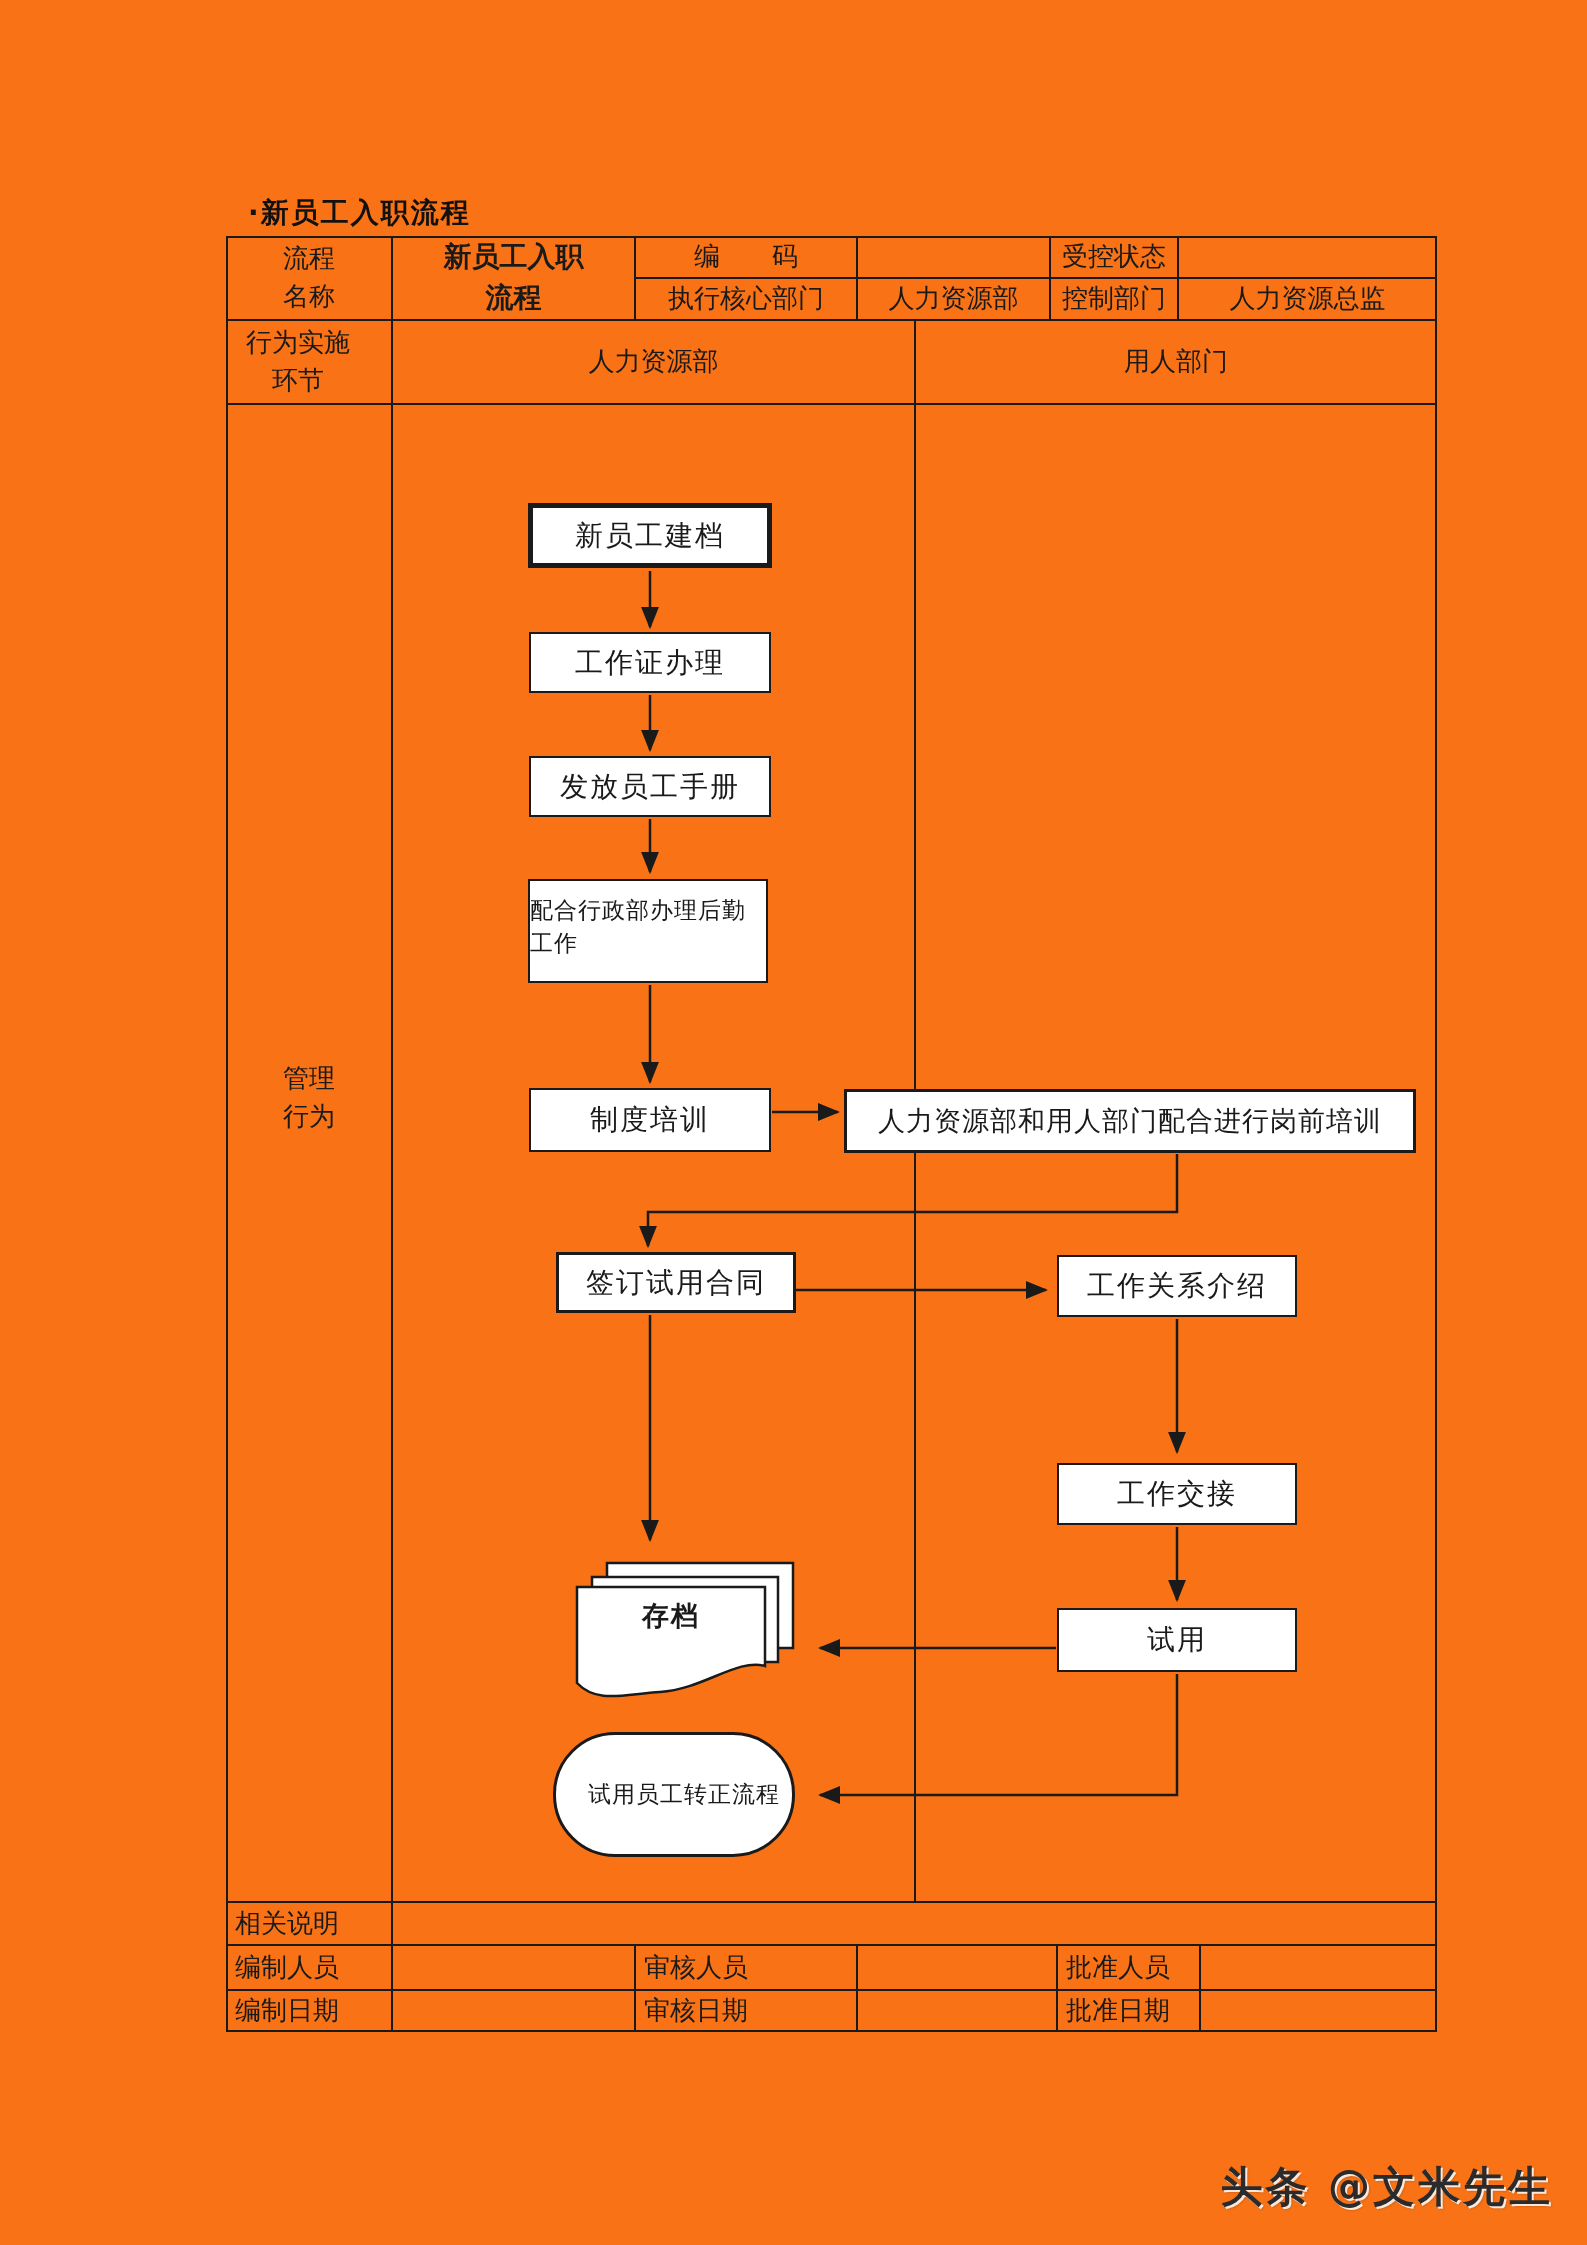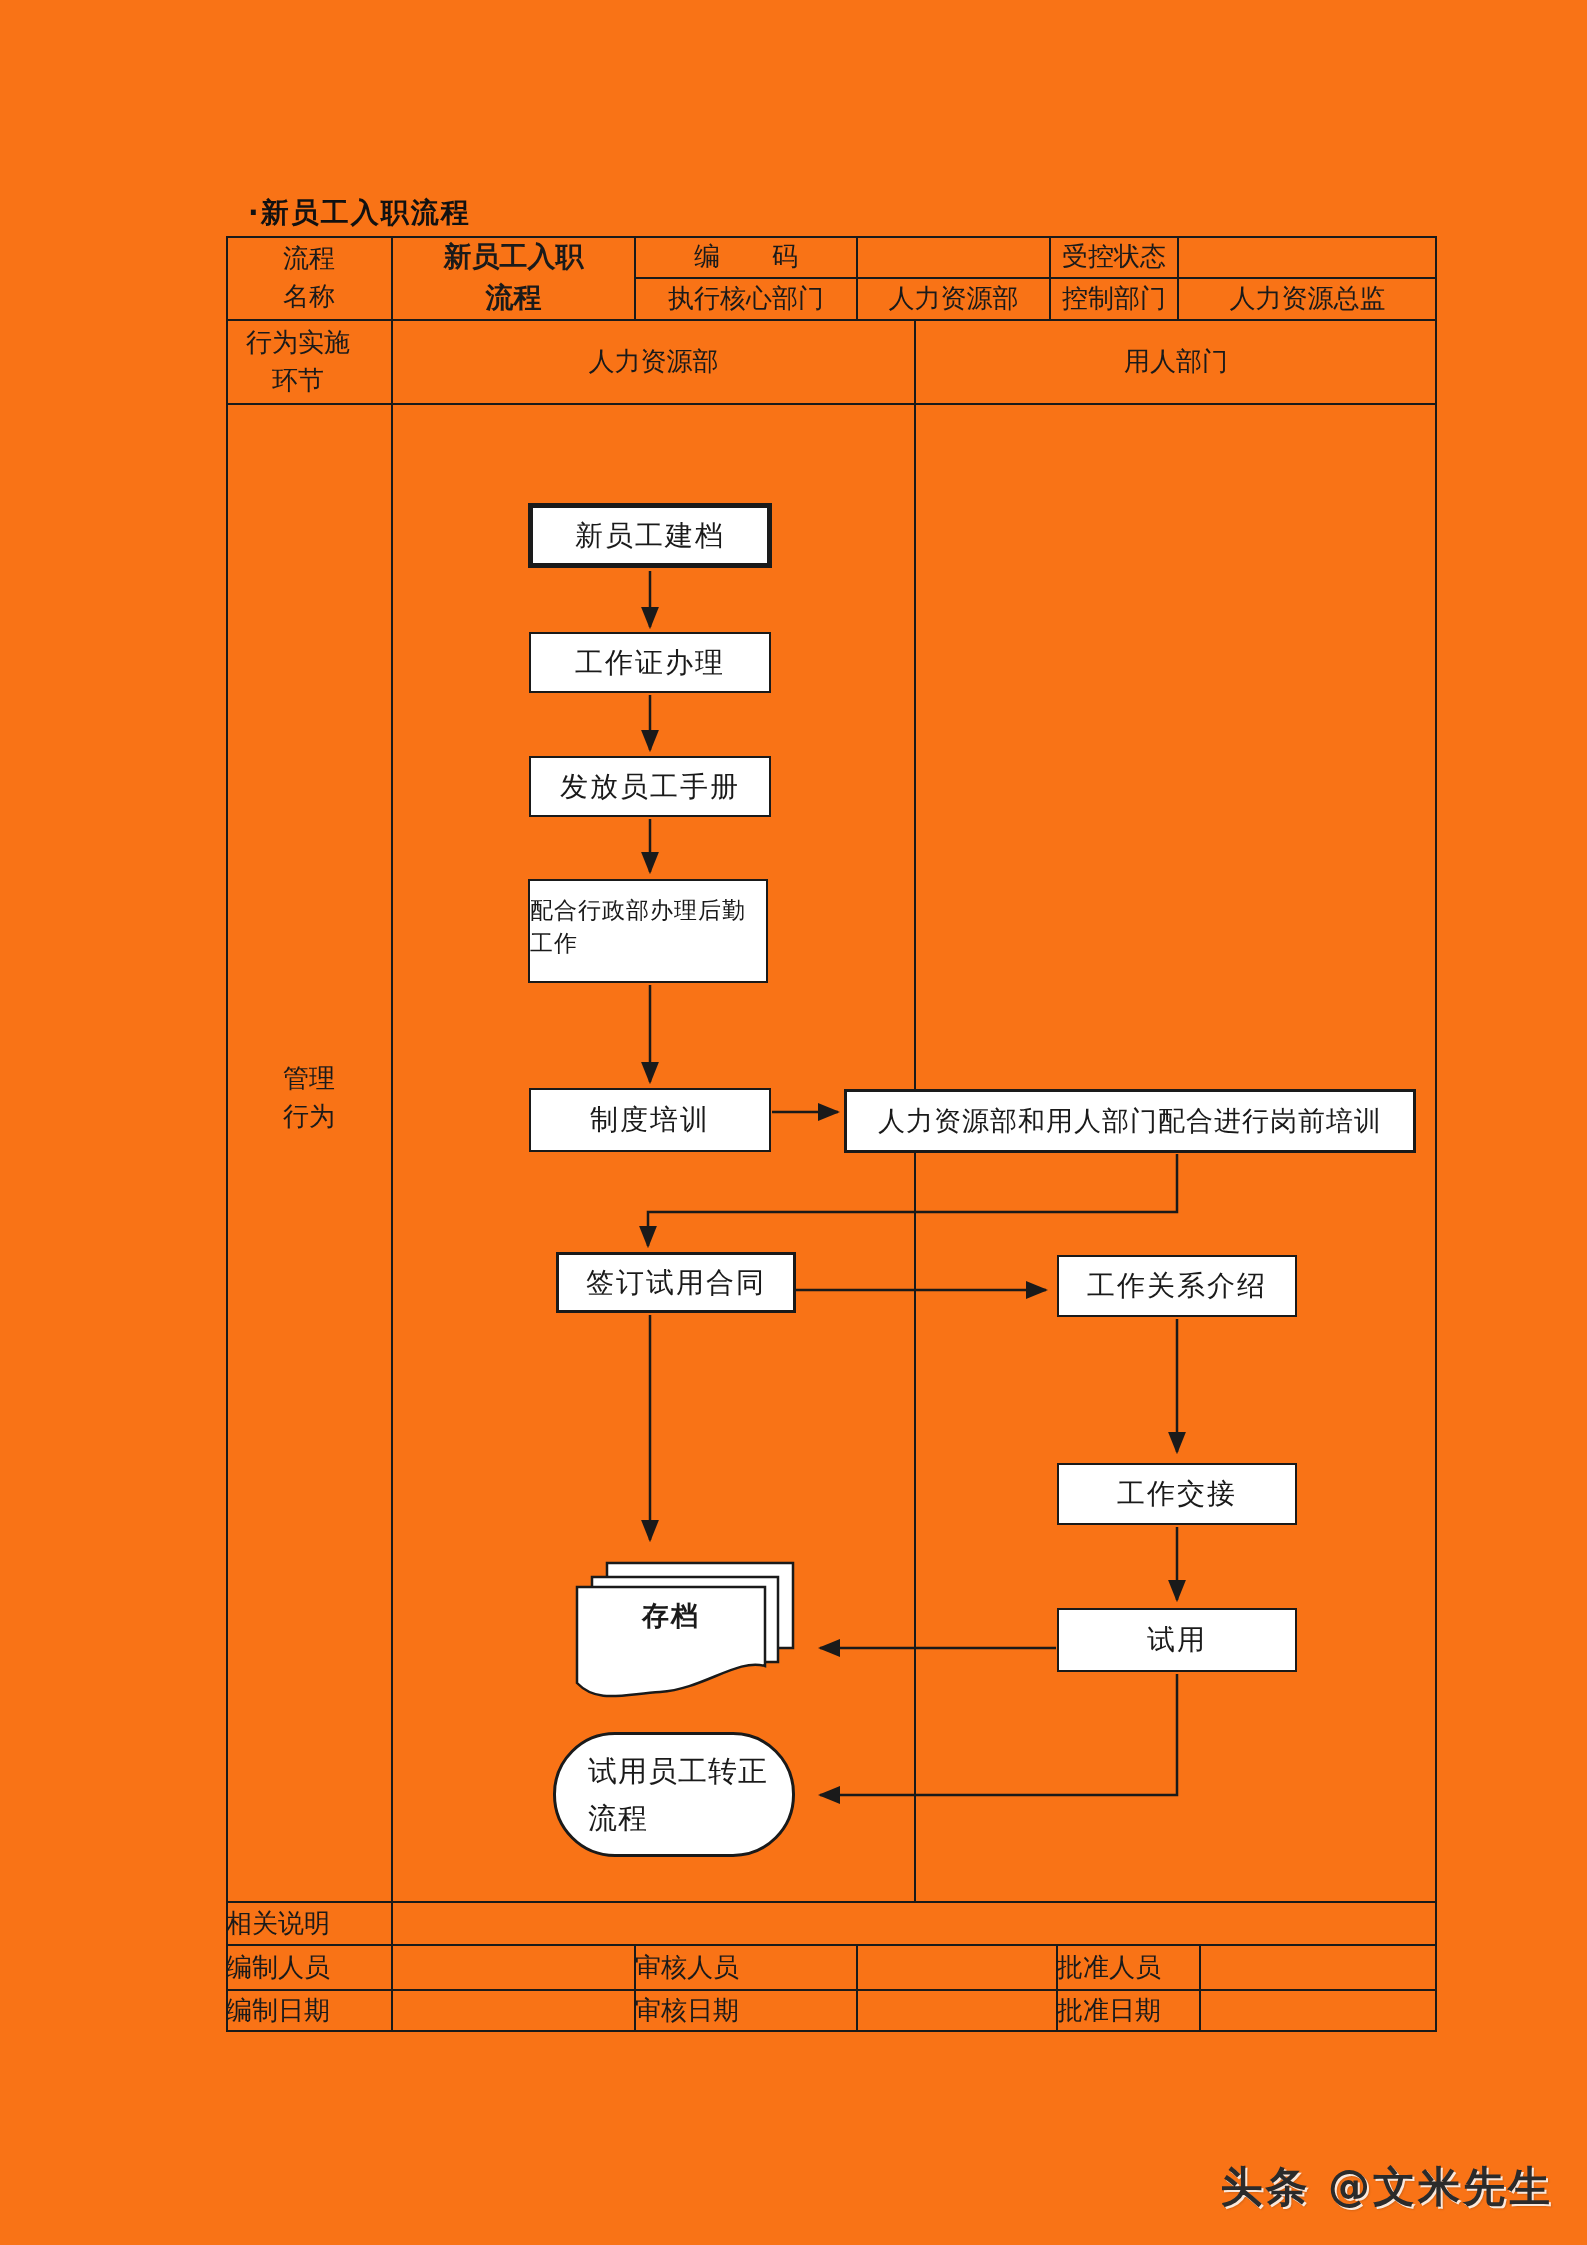--- a/index.html
+++ b/index.html
@@ -9,21 +9,21 @@
     font-family:"DejaVu Serif","Liberation Serif",serif;
     color:#1a1a1a;
   }
   .overlay{position:absolute;left:0;top:0;width:1587px;height:2245px;z-index:1;}
   .cell{
     position:absolute;box-sizing:border-box;z-index:2;
     display:flex;align-items:center;justify-content:center;
     font-size:26px;line-height:1.45;text-align:center;white-space:nowrap;
   }
   .cell .ln{display:block;}
-  .cell.left{justify-content:flex-start;padding-left:0;text-align:left;}
+  .cell.left{justify-content:flex-start;padding-left:9px;text-align:left;}
   .bold-sans{font-family:"DejaVu Sans","Liberation Sans",sans-serif;font-weight:bold;}
   .title{
     position:absolute;left:248px;top:194px;z-index:2;
     font-family:"DejaVu Sans","Liberation Sans",sans-serif;
     font-weight:bold;font-size:28px;letter-spacing:2px;color:#111;
   }
   .node{
     position:absolute;box-sizing:border-box;z-index:3;background:#fff;
     border:2px solid #1a1a1a;
     display:flex;align-items:center;justify-content:center;
@@ -31,21 +31,21 @@
   }
   .node.thick{border-width:5px;}
   .node.semithick{border-width:3px;}
   .node.textblock{
     align-items:flex-start;justify-content:flex-start;text-align:left;
     padding:13px 0;font-size:23px;line-height:1.45;letter-spacing:1px;white-space:normal;
   }
   .node.stadium{
     border-width:3px;border-radius:62px;
     align-items:center;justify-content:flex-start;text-align:left;
-    padding-left:32px;font-size:29px;line-height:1.6;letter-spacing:1px;white-space:normal;
+    padding-left:32px;font-size:23px;line-height:1.6;letter-spacing:1px;white-space:normal;
   }
   .doc-label{
     position:absolute;z-index:3;text-align:center;font-size:27px;letter-spacing:2px;font-weight:bold;
   }
   .watermark{
     position:absolute;right:34px;bottom:30px;z-index:2;
     font-family:"DejaVu Sans","Liberation Sans",sans-serif;
     font-weight:bold;font-size:42px;letter-spacing:3px;color:#2b2b2b;
     text-shadow:2px 2px 0 rgba(255,255,255,0.85), 3px 3px 2px rgba(0,0,0,0.12);
   }

